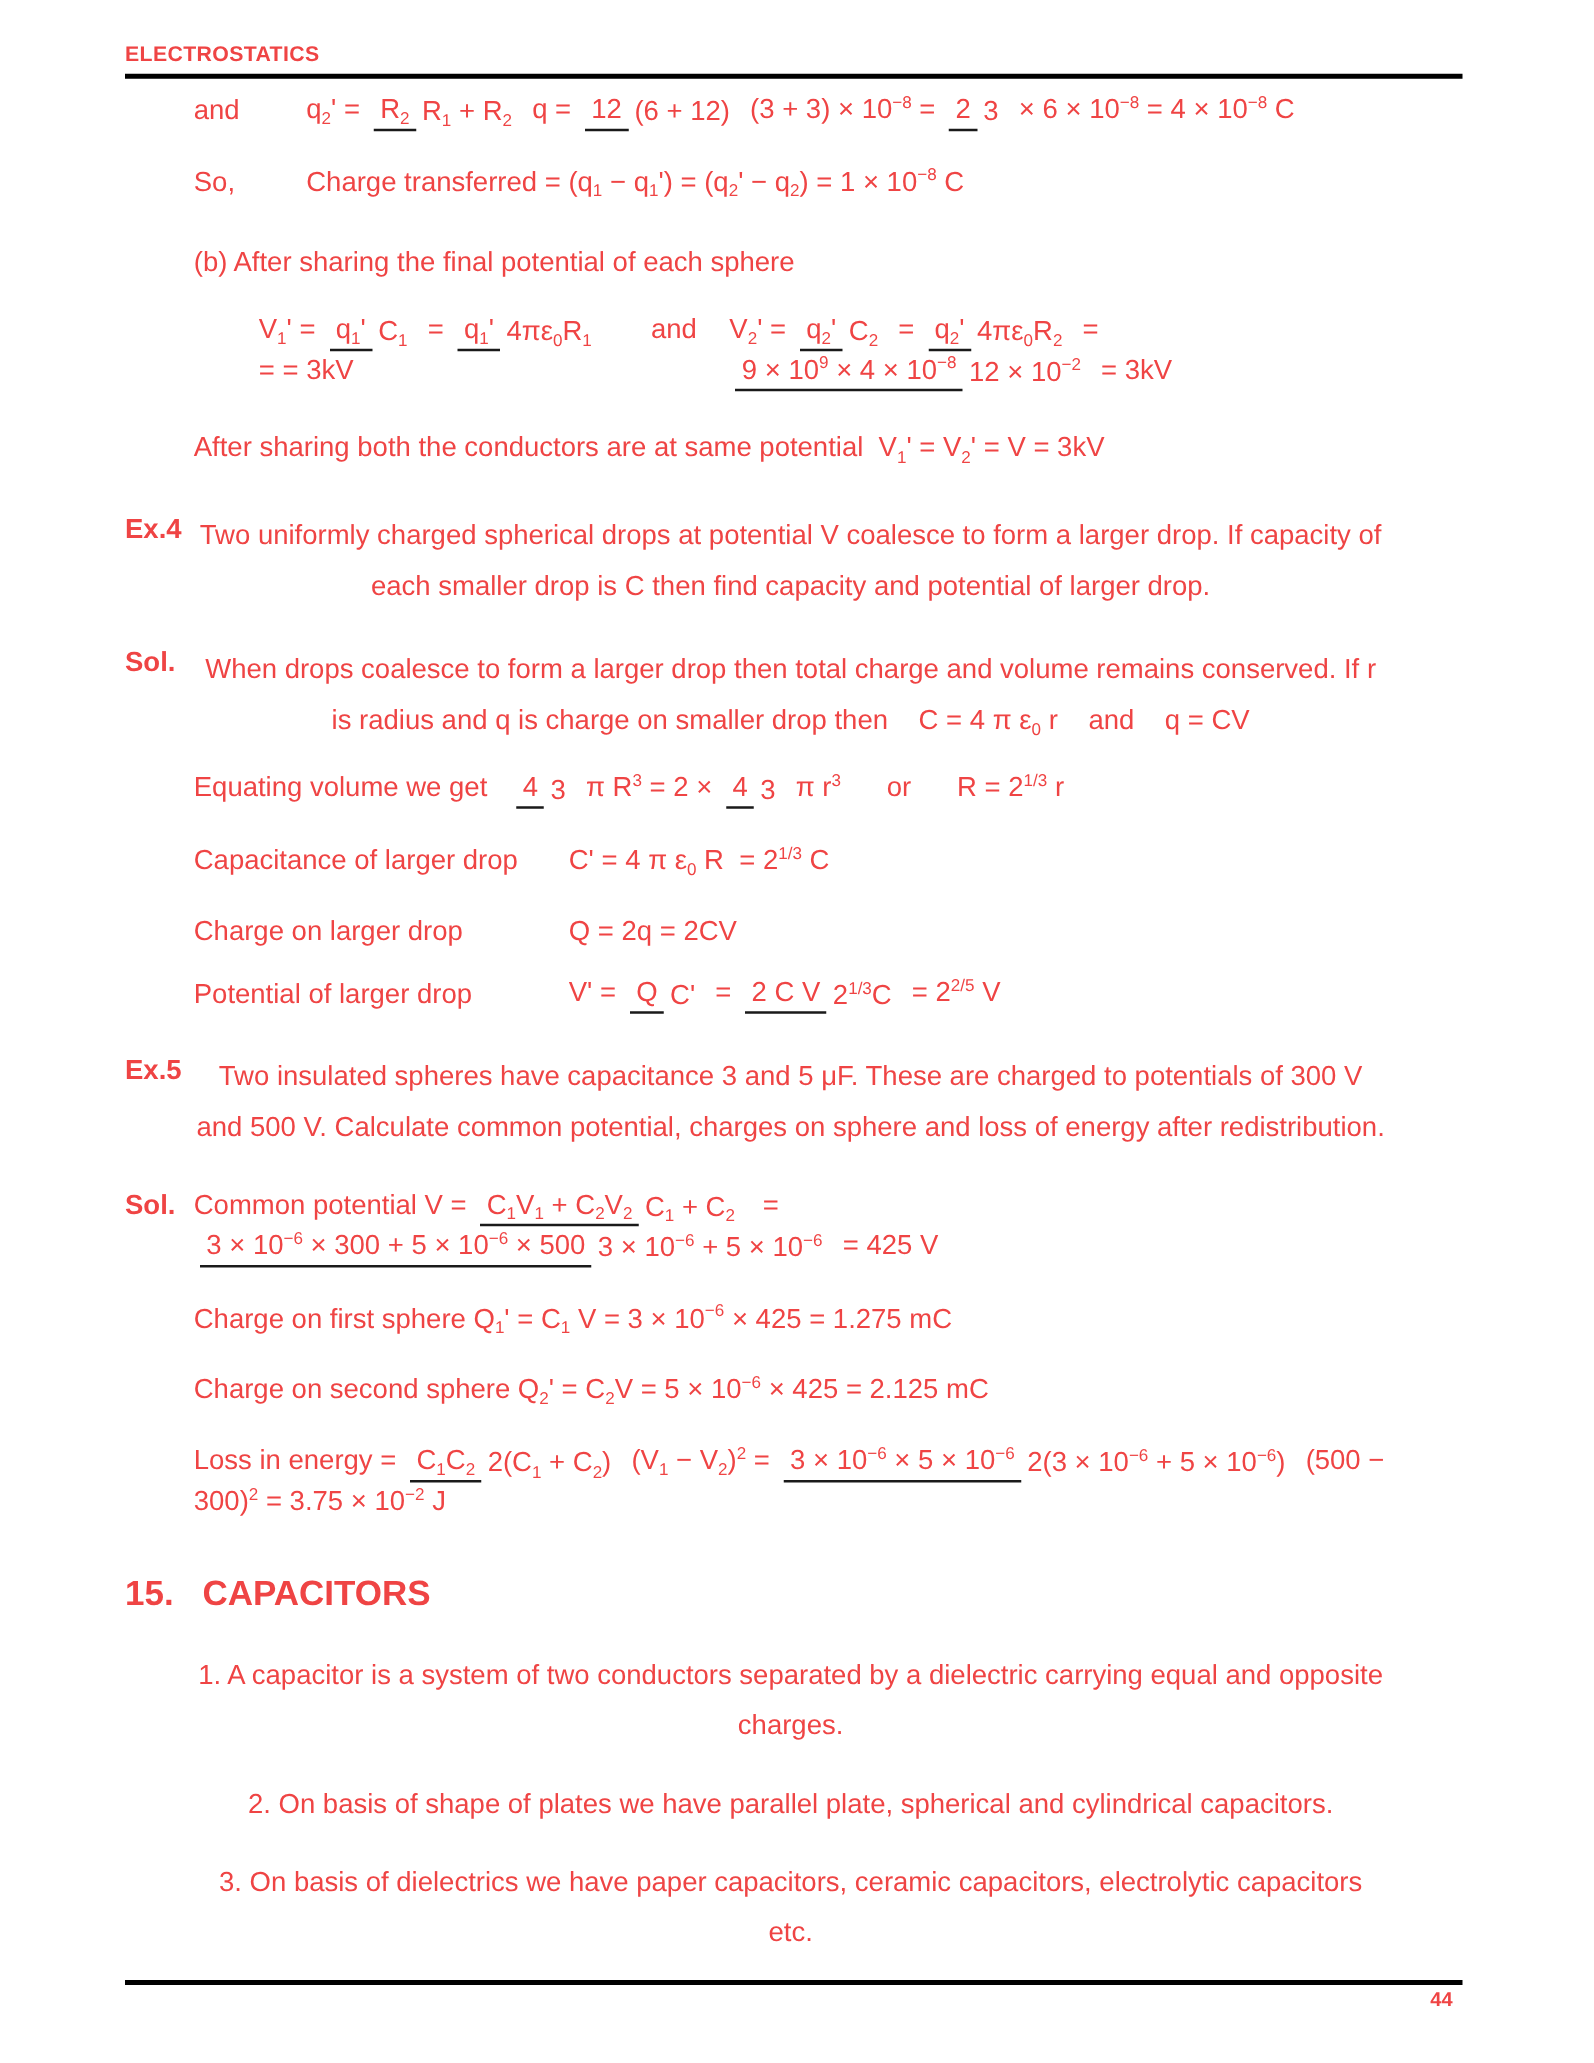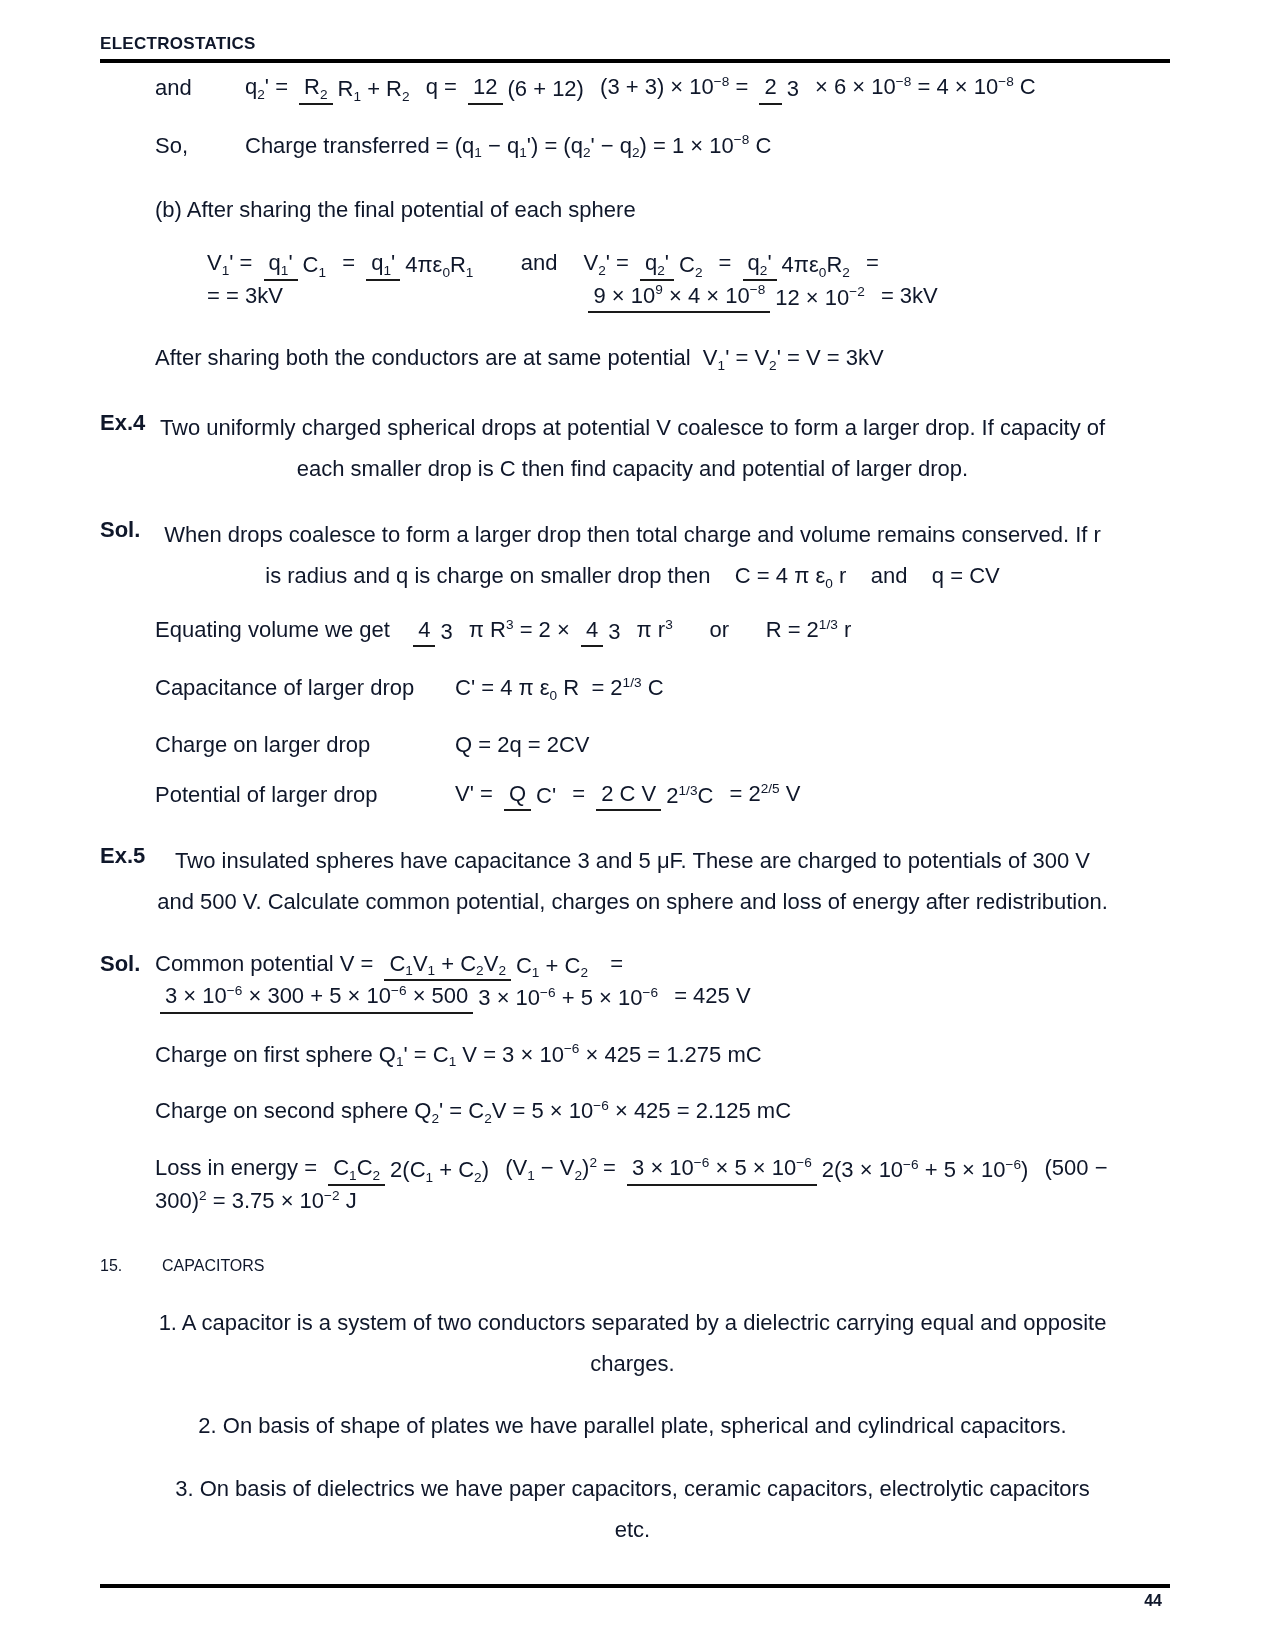--- a/index.html
+++ b/index.html
@@ -1,21 +1,21 @@
 <!DOCTYPE html>
 <html><head>
 <meta charset="utf-8">
 <style>
   html, body { margin: 0; padding: 0; background: #e8e8e8; }
   .page {
     position: relative;
     width: 1275px;
     height: 1650px;
     background: #ffffff;
-    color: #0f172a;
+    color: #ef4444;
     font-family: "Liberation Sans", sans-serif;
     overflow: hidden;
   }
   .header {
     position: absolute;
     left: 100px;
     top: 34px;
     width: 1070px;
     border-bottom: 4px solid #000;
     padding-bottom: 5px;
@@ -59,21 +59,21 @@
     display: inline-flex;
     flex-direction: row;
     align-items: center;
     vertical-align: middle;
     margin: 0 5px;
     line-height: 1.25;
   }
   .frac .num { display: block; padding: 1px 5px 2px; border-bottom: 2px solid #1a1a1a; }
   .frac .den { display: block; padding: 2px 5px 1px; }
   
-  .sec-head { display: flex; font-size: 16px; font-weight: normal; }
+  .sec-head { display: flex; font-size: 28px; font-weight: bold; }
   .sec-num { flex: 0 0 62px; }
   .footer-rule {
     position: absolute;
     left: 100px;
     top: 1584px;
     width: 1070px;
     border-top: 4px solid #000;
   }
   .page-num {
     position: absolute;

